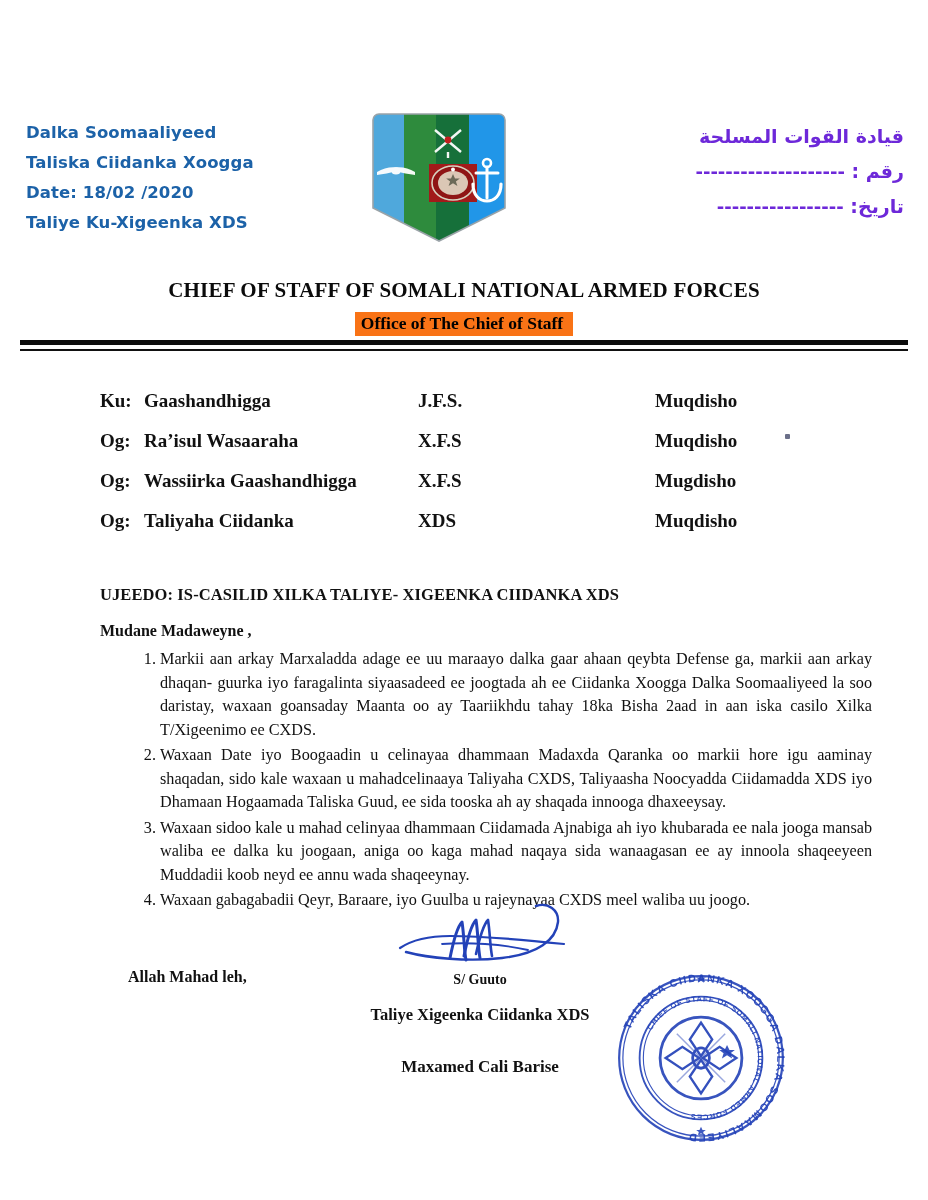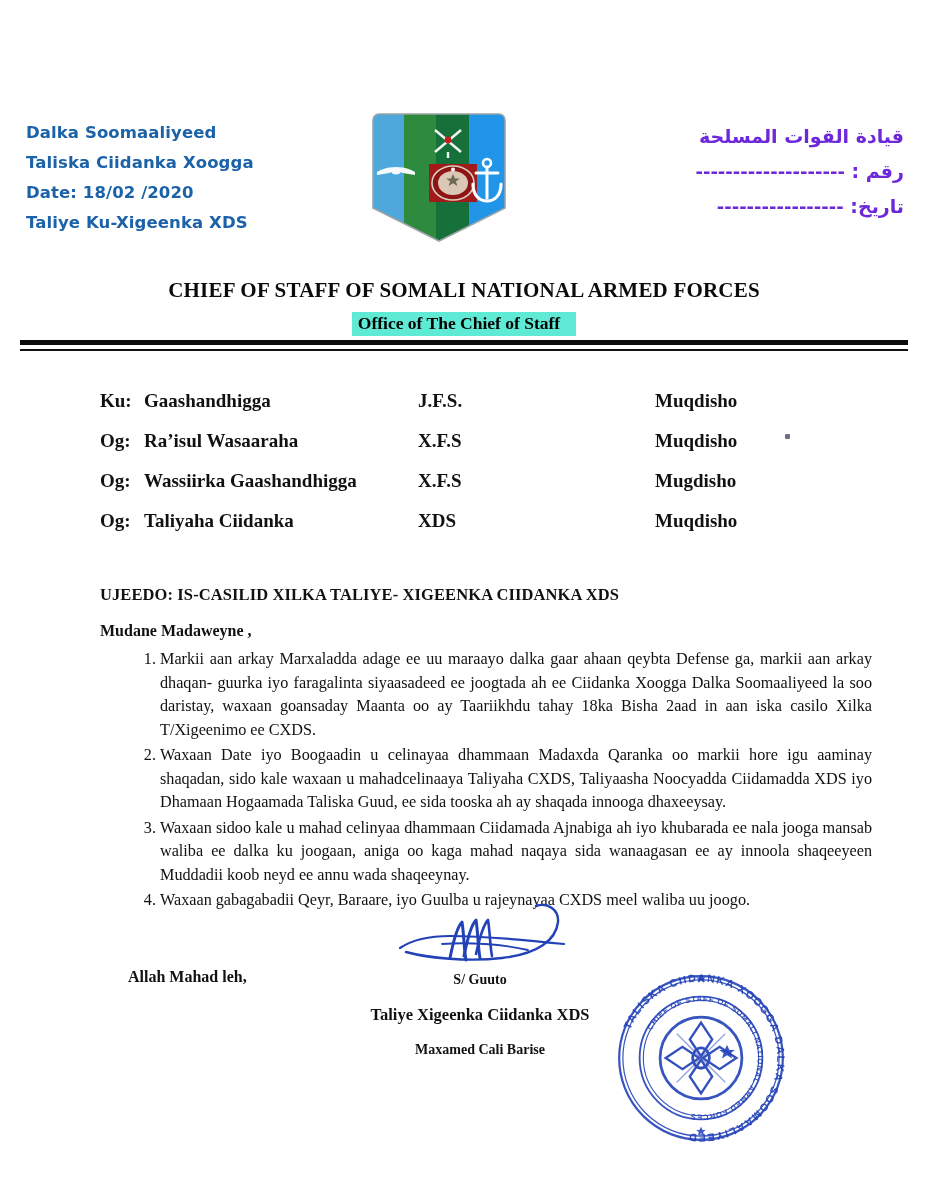--- a/index.html
+++ b/index.html
@@ -85,25 +85,25 @@
     color: #0b0b0b;
   }
   .office-wrap {
     position: absolute;
     top: 312px;
     left: 0; width: 928px;
     text-align: center;
   }
   .office-badge {
     display: inline-block;
-    background: #5eead4;
+    background: #f97316;
     color: #000000;
     font-size: 17.5px;
     font-weight: bold;
-    padding: 2px 16px 3px 6px;
+    padding: 2px 10px 3px 6px;
     line-height: 19px;
   }
 
   .rule-thick {
     position: absolute;
     left: 20px; top: 340px;
     width: 888px; height: 5px;
     background: #0d0d0d;
   }
   .rule-thin {
@@ -176,21 +176,21 @@
   .sig-block {
     position: absolute;
     left: 300px;
     top: 972px;
     width: 360px;
     text-align: center;
     font-weight: bold;
   }
   .sig-rank  { font-size: 14px; margin-top: 0px; }
   .sig-title { font-size: 16.5px; margin-top: 17px; }
-  .sig-name  { font-size: 14px; margin-top: 17px; }
+  .sig-name  { font-size: 17px; margin-top: 32px; }
 
   .signature-mark {
     position: absolute;
     left: 398px;
     top: 900px;
     width: 250px;
     height: 95px;
     pointer-events: none;
   }
 

